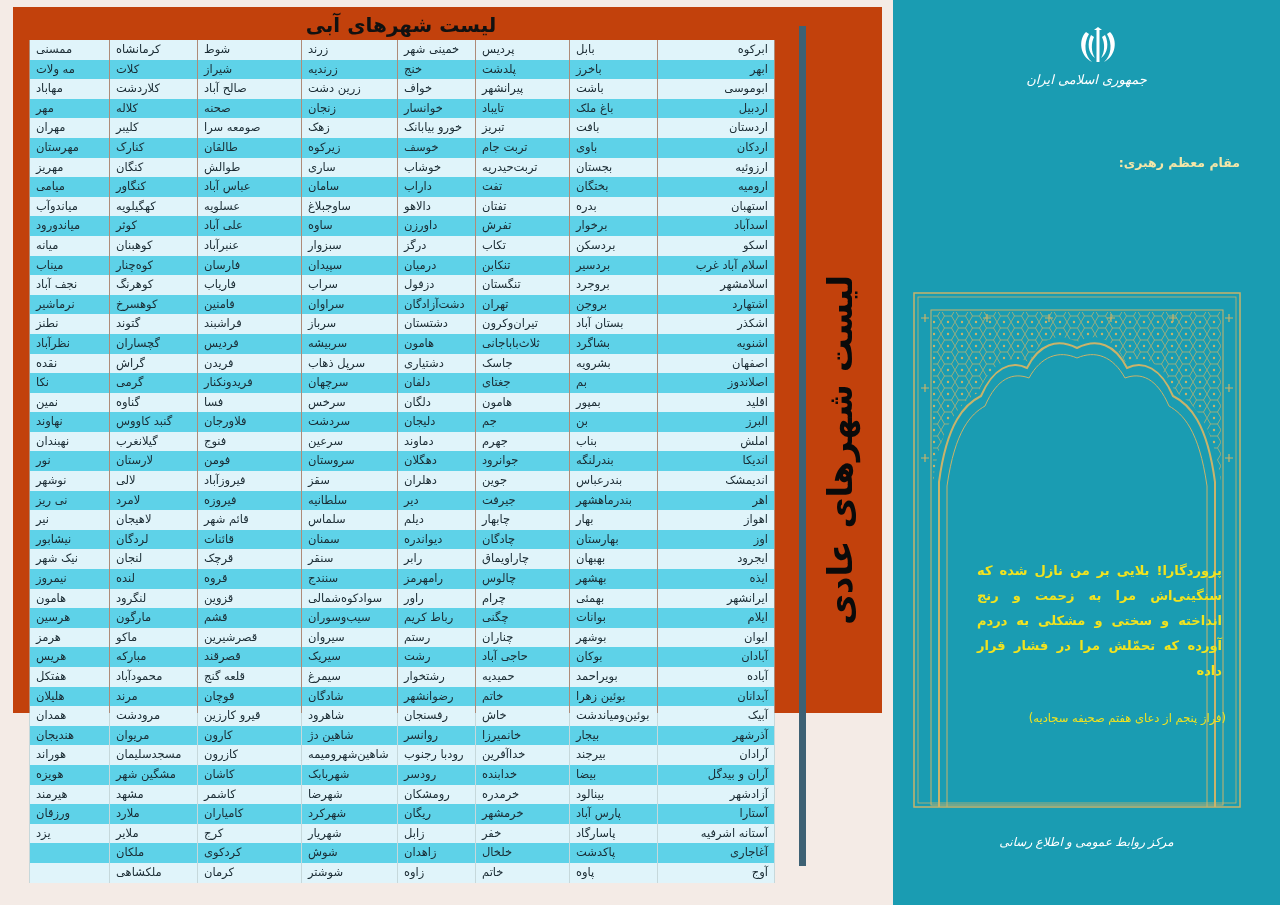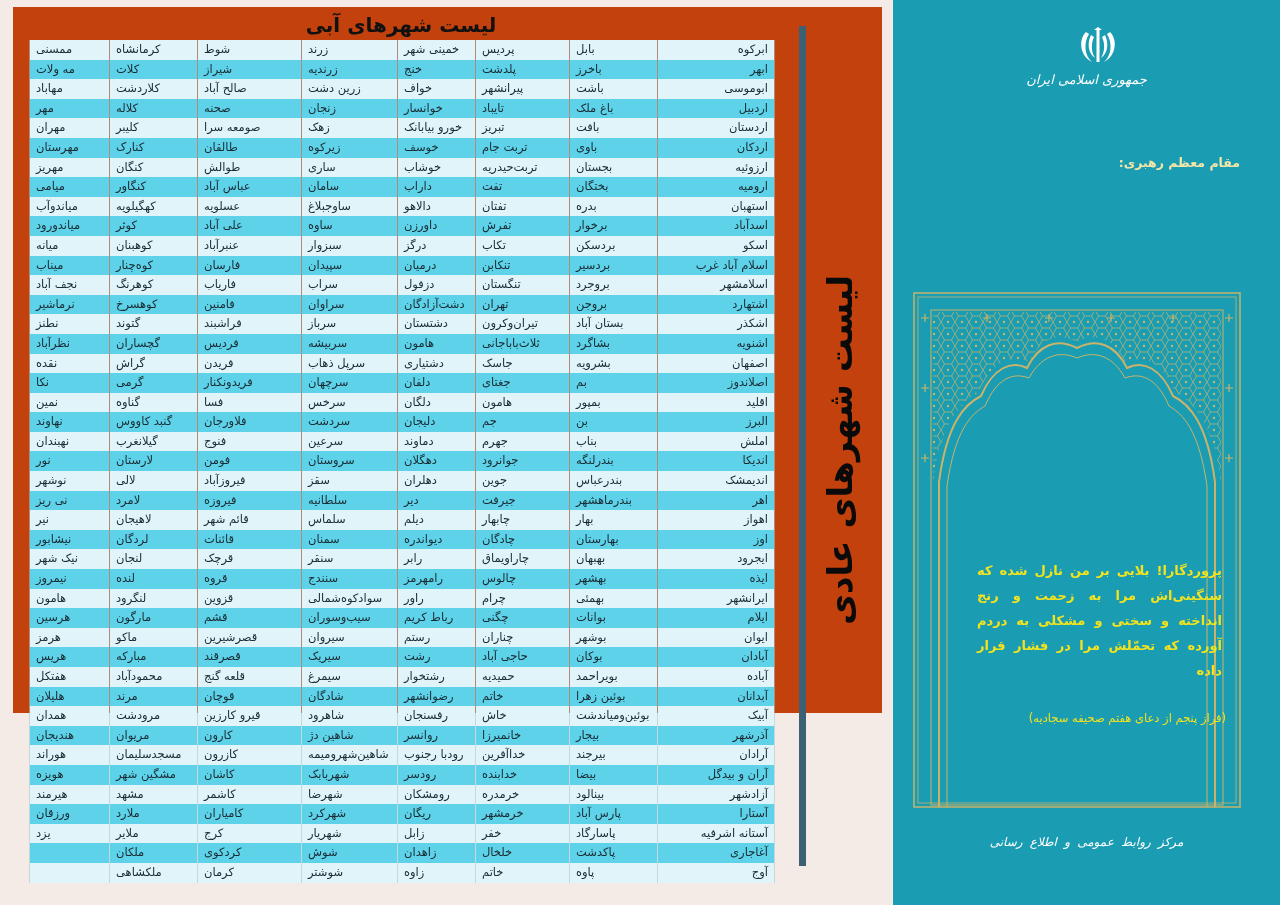--- a/index.html
+++ b/index.html
@@ -18,21 +18,21 @@
   .right-panel{position:absolute;left:893px;top:0;width:387px;height:905px;background:#1a9cb2;color:#fff;direction:rtl;}
   .emblem{position:absolute;left:183px;top:26px;width:44px;height:40px;}
   .gov-name{position:absolute;right:0;left:0;top:72px;text-align:center;font-family:"DejaVu Serif",serif;font-style:italic;font-size:13px;color:#fff;}
   .ministry-name{position:absolute;right:0;left:0;top:110px;text-align:center;font-family:"DejaVu Serif",serif;font-style:italic;font-size:13px;color:#fff;}
   .quote-label{position:absolute;right:40px;top:155px;font-size:12.5px;font-weight:bold;color:#f4e6a8;}
   .quote-intro{position:absolute;right:40px;width:310px;top:186px;font-size:15px;line-height:22px;color:#f2e31f;text-align:justify;text-align-last:center;}
   .frame{position:absolute;left:20px;top:292px;width:328px;height:516px;}
   .arabic-text{position:absolute;right:62px;width:260px;top:466px;font-size:16px;line-height:27px;color:#fff;text-align:right;direction:rtl;}
   .persian-trans{position:absolute;right:58px;width:245px;top:558px;font-size:13px;line-height:25px;color:#f2e31f;font-weight:bold;text-align:justify;}
   .citation{position:absolute;right:54px;top:711px;font-size:11.5px;color:#f2e31f;}
-  .footer-org{position:absolute;left:0;right:0;top:835px;text-align:center;font-family:Liberation Mono, monospace;font-style:italic;font-size:12px;color:#fff;}
+  .footer-org{position:absolute;left:0;right:0;top:835px;text-align:center;font-family:Liberation Sans, sans-serif;font-style:italic;font-size:12px;color:#fff;}
   .side-strip{position:absolute;left:882px;top:0;width:11px;height:905px;background:#f4ebe6;}
 </style>
 </head>
 <body>
 
 <div class="left-panel">
   <div class="table-title">لیست شهرهای آبی</div>
   <table class="cities">
     <colgroup>
       <col style="width:117px">

